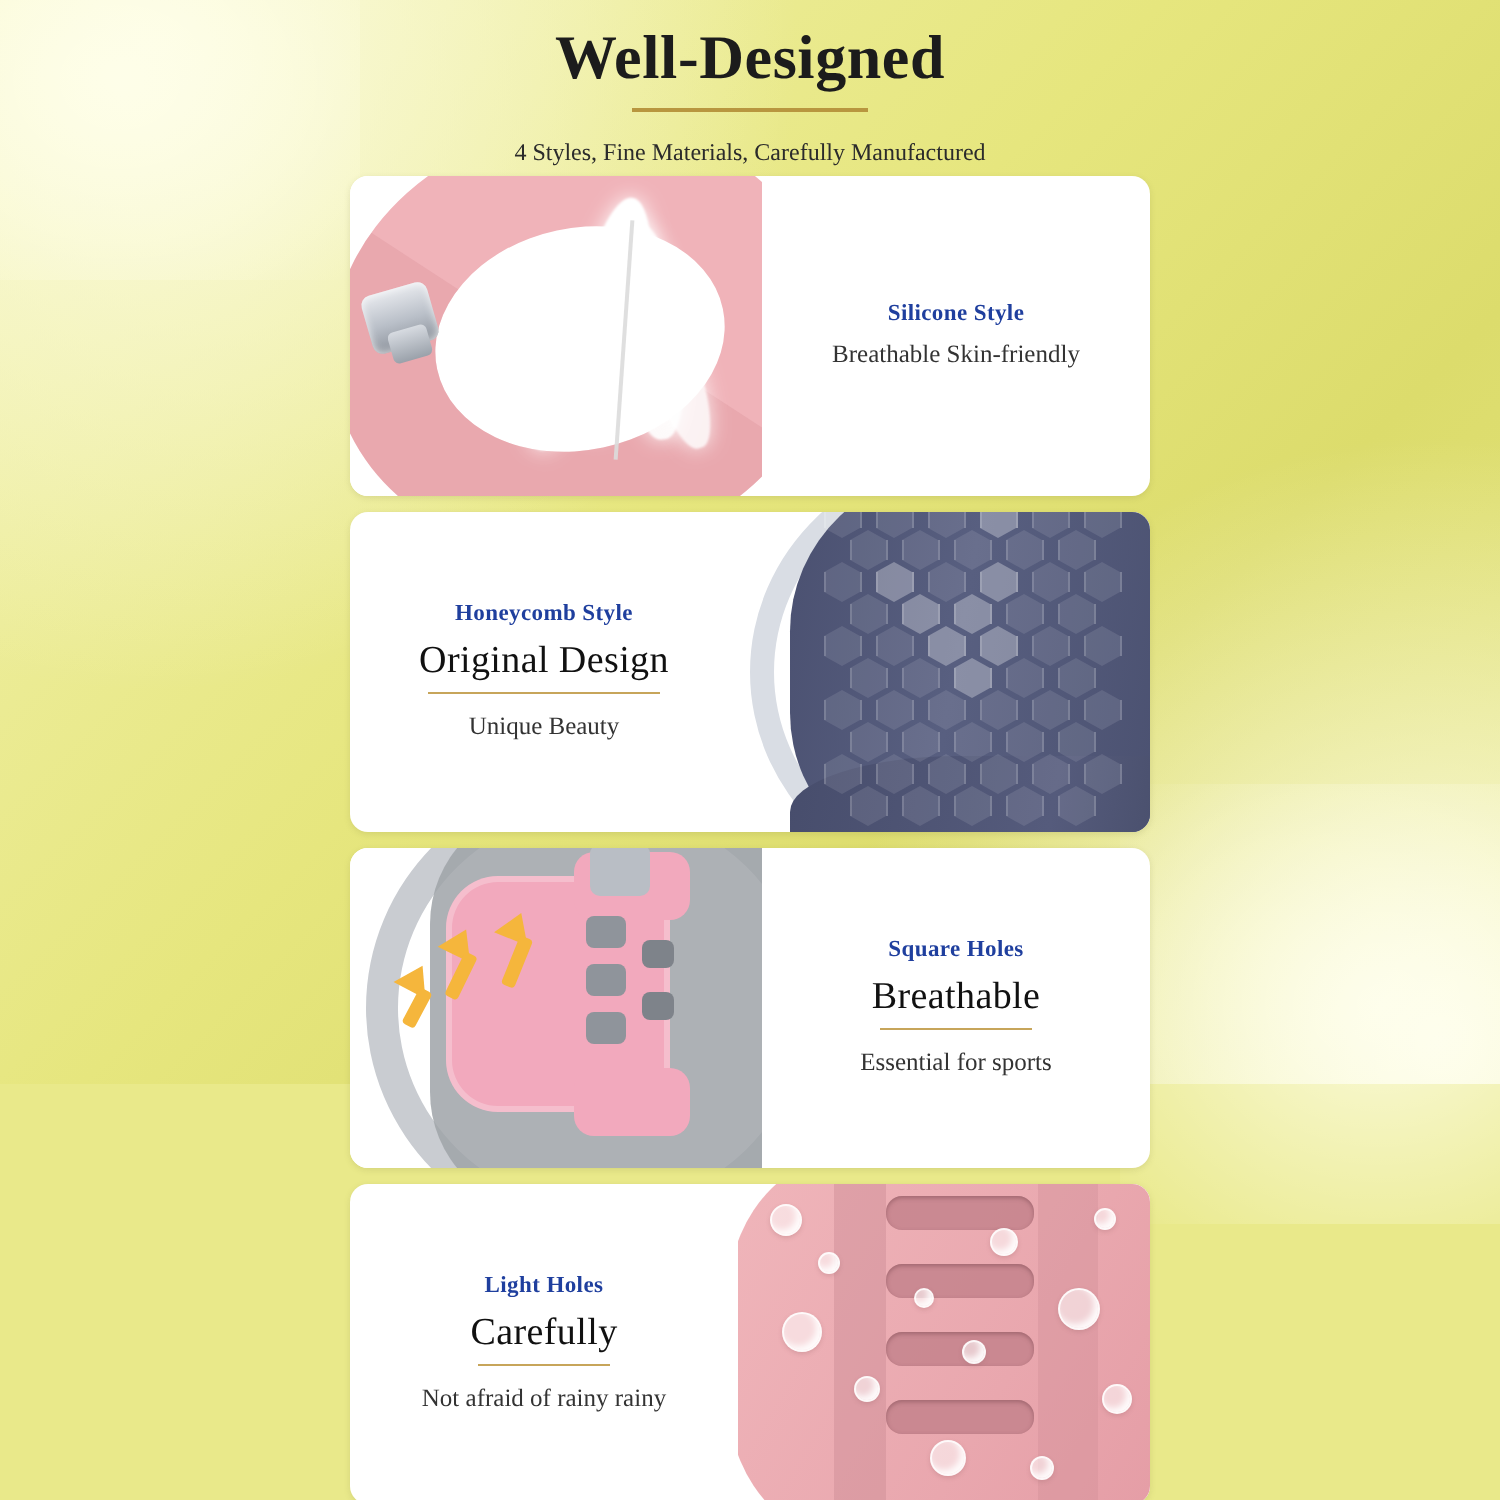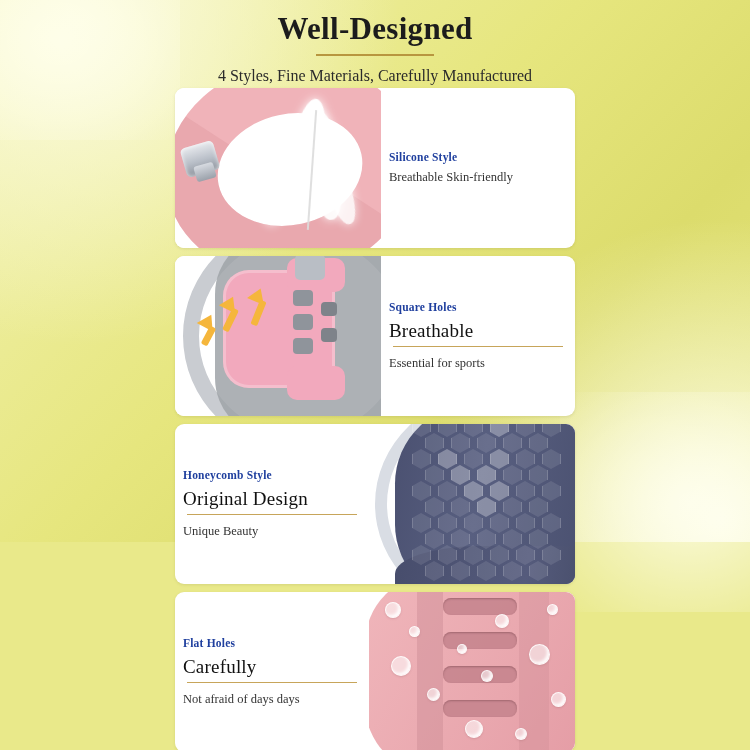--- a/index.html
+++ b/index.html
@@ -39,21 +39,21 @@
     line-height: 42px;
   }
   .title-rule {
     width: 118px;
     height: 2px;
     background: #b8963f;
     margin: 4px auto 0 auto;
   }
   .subtitle {
     font-family: "Liberation Serif", serif;
-    font-size: 16px;
+    font-size: 12px;
     color: #2b2b2b;
     margin-top: 10px;
     line-height: 20px;
   }
 
   
   .cards {
     position: absolute;
     left: 175px;
     top: 88px;
@@ -77,20 +77,21 @@
     position: relative;
     width: 206px;
     height: 160px;
     overflow: hidden;
     flex: none;
   }
   .copy {
     flex: 1 1 auto;
     display: flex;
     flex-direction: column;
+    align-items: center;
     justify-content: center;
     padding: 0 8px;
     box-sizing: border-box;
   }
   .eyebrow {
     font-family: "Liberation Serif", serif;
     font-weight: bold;
     font-size: 11.5px;
     color: #1f3f9e;
     letter-spacing: 0.2px;
@@ -386,47 +387,20 @@
           <div class="plume p1"></div>
           <div class="plume p2"></div>
           <div class="plume p3"></div>
           <div class="plume p4"></div>
           <div class="stem"></div>
         </div>
       </div>
       <div class="copy">
         <div class="eyebrow">Silicone Style</div>
         <div class="caption">Breathable Skin-friendly</div>
-      </div>
-    </div>
-
-    <div class="card text-right">
-      <div class="media m3">
-        <div class="gray-ring"></div>
-        <div class="gray-fill"></div>
-        <div class="pink-plate"></div>
-        <div class="pink-tab"></div>
-        <div class="pink-tab2"></div>
-        <div class="knob"></div>
-        <div class="slot s1"></div>
-        <div class="slot s2"></div>
-        <div class="slot s3"></div>
-        <div class="slot s4"></div>
-        <div class="slot s5"></div>
-        <div class="arrow a1"></div>
-        <div class="arrow-stem a1s"></div>
-        <div class="arrow a2"></div>
-        <div class="arrow-stem a2s"></div>
-        <div class="arrow a3"></div>
-        <div class="arrow-stem a3s"></div>
-      </div>
-      <div class="copy">
-        <div class="eyebrow">Square Holes</div>
-        <div class="headline">Breathable</div>
-        <div class="caption">Essential for sports</div>
       </div>
     </div>
 
     <div class="card text-left">
       <div class="media m2">
         <div class="ring"></div>
         <div class="navy"></div>
         <div class="navy2"></div>
         <div class="hex-field">
 
@@ -487,20 +461,47 @@
           <div class="hex" style="left:130px; top:166px;"></div>
         </div>
       </div>
       <div class="copy">
         <div class="eyebrow">Honeycomb Style</div>
         <div class="headline">Original Design</div>
         <div class="caption">Unique Beauty</div>
       </div>
     </div>
 
+    <div class="card text-right">
+      <div class="media m3">
+        <div class="gray-ring"></div>
+        <div class="gray-fill"></div>
+        <div class="pink-plate"></div>
+        <div class="pink-tab"></div>
+        <div class="pink-tab2"></div>
+        <div class="knob"></div>
+        <div class="slot s1"></div>
+        <div class="slot s2"></div>
+        <div class="slot s3"></div>
+        <div class="slot s4"></div>
+        <div class="slot s5"></div>
+        <div class="arrow a1"></div>
+        <div class="arrow-stem a1s"></div>
+        <div class="arrow a2"></div>
+        <div class="arrow-stem a2s"></div>
+        <div class="arrow a3"></div>
+        <div class="arrow-stem a3s"></div>
+      </div>
+      <div class="copy">
+        <div class="eyebrow">Square Holes</div>
+        <div class="headline">Breathable</div>
+        <div class="caption">Essential for sports</div>
+      </div>
+    </div>
+
     <div class="card text-left">
       <div class="media m4">
         <div class="base"></div>
         <div class="rail"></div>
         <div class="rail2"></div>
         <div class="fslot f1"></div>
         <div class="fslot f2"></div>
         <div class="fslot f3"></div>
         <div class="fslot f4"></div>
         <div class="drop" style="left:16px; top:10px; width:14px; height:14px;"></div>
@@ -510,20 +511,20 @@
         <div class="drop" style="left:96px; top:128px; width:16px; height:16px;"></div>
         <div class="drop" style="left:126px; top:22px; width:12px; height:12px;"></div>
         <div class="drop" style="left:160px; top:52px; width:19px; height:19px;"></div>
         <div class="drop" style="left:182px; top:100px; width:13px; height:13px;"></div>
         <div class="drop" style="left:146px; top:136px; width:10px; height:10px;"></div>
         <div class="drop" style="left:88px; top:52px; width:8px; height:8px;"></div>
         <div class="drop" style="left:112px; top:78px; width:10px; height:10px;"></div>
         <div class="drop" style="left:178px; top:12px; width:9px; height:9px;"></div>
       </div>
       <div class="copy">
-        <div class="eyebrow">Flat Holes</div>
+        <div class="eyebrow">Light Holes</div>
         <div class="headline">Carefully</div>
-        <div class="caption">Not afraid of days days</div>
+        <div class="caption">Not afraid of rainy rainy</div>
       </div>
     </div>
 
   </div>
 </div>
 
 </body></html>

